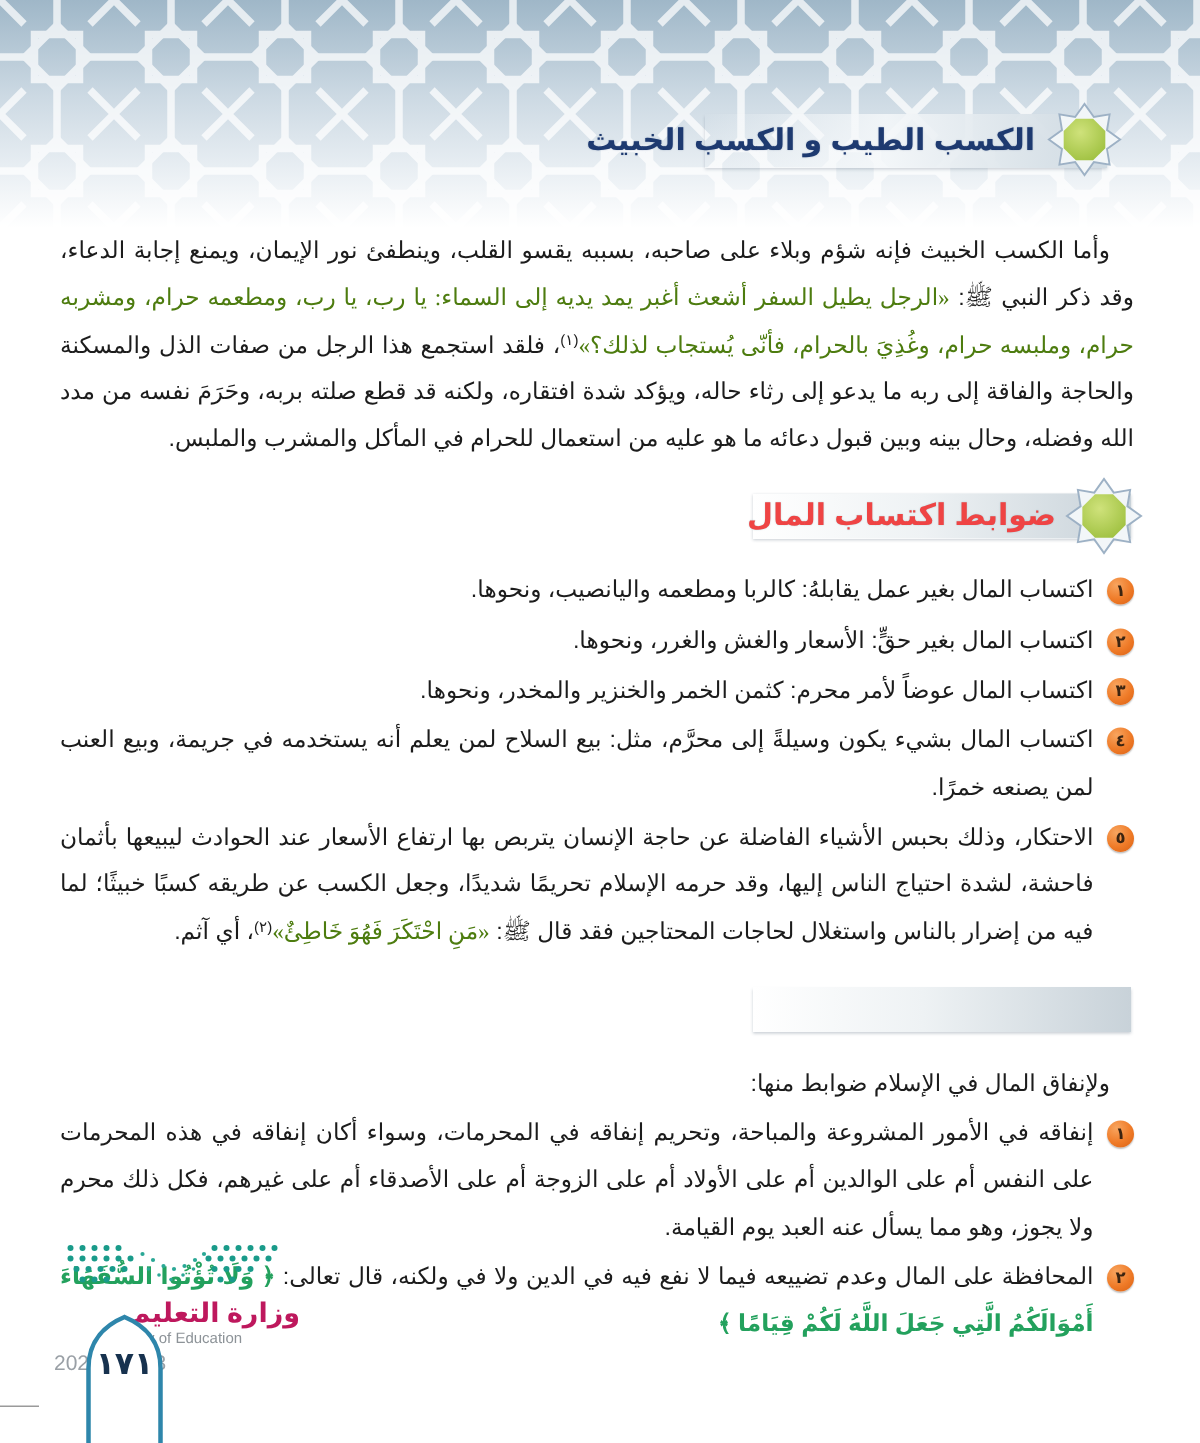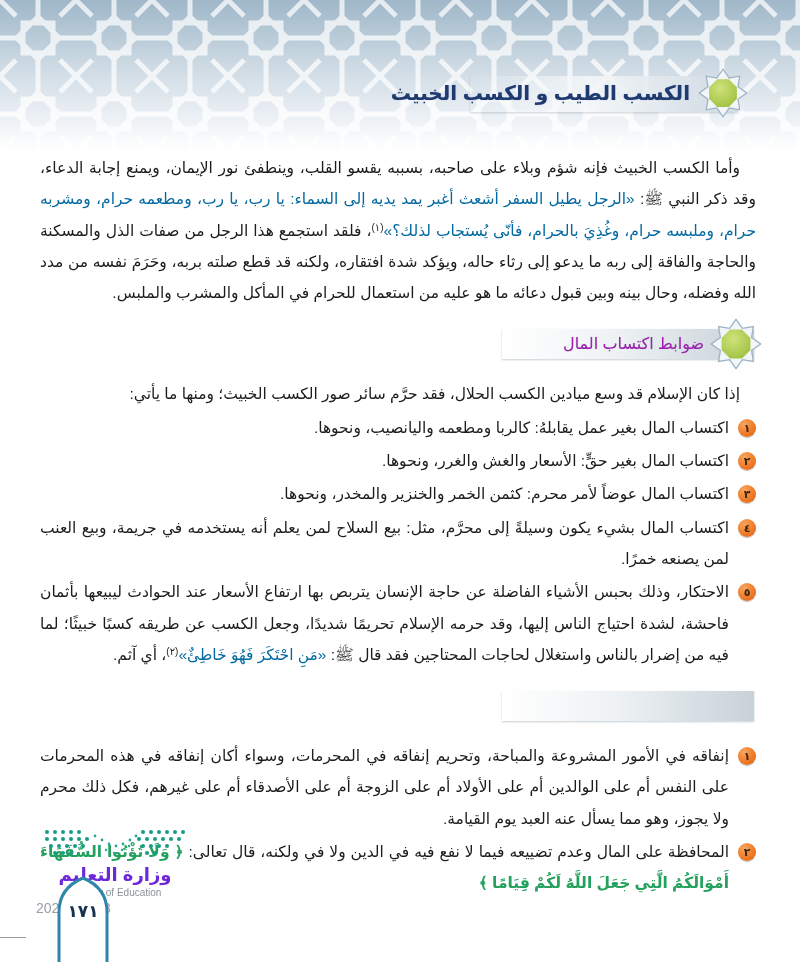--- a/index.html
+++ b/index.html
@@ -15,48 +15,48 @@
   .title-row{position:absolute;bottom:34px;right:52px;display:flex;align-items:center;gap:8px;z-index:3;}
   .title-strip{position:absolute;bottom:40px;right:62px;width:268px;height:36px;
     background:linear-gradient(to left,#cfdae2,rgba(245,248,250,.85) 55%,rgba(255,255,255,0));
     box-shadow:0 1px 2px rgba(70,90,110,.25);z-index:2;}
   .main-title{color:#1e3a70;font-weight:bold;font-size:20px;white-space:nowrap;text-shadow:0 0 1px rgba(30,58,112,.35);}
 
   
   .content{position:relative;padding:0 44px 0 40px;color:#1c1c1c;font-size:15.5px;line-height:2.02;}
   p{margin:0;text-align:justify;}
   .indent{text-indent:16px;}
-  .hadith{color:#0369a1;}
+  .hadith{color:#4d7c0f;font-family:Liberation Serif, serif;}
   .quran{color:#23a15d;font-weight:bold;}
   .fnm{font-size:10px;vertical-align:5px;letter-spacing:-.5px;}
 
   
   .sec-head{position:relative;height:58px;margin:10px -6px 2px 0;}
   .sec-strip{position:absolute;top:11px;right:8px;width:252px;height:30px;
     background:linear-gradient(to left,#c8d2d9,#eef2f4 55%,rgba(255,255,255,0));
     box-shadow:0 1px 2px rgba(70,90,110,.3);}
   .sec-row{position:absolute;top:0;right:0;display:flex;align-items:center;gap:6px;}
-  .sec-title{color:#a21caf;font-weight:normal;font-size:16px;white-space:nowrap;text-shadow:0 0 1px rgba(19,124,140,.3);}
+  .sec-title{color:#ef4444;font-weight:bold;font-size:20px;white-space:nowrap;text-shadow:0 0 1px rgba(19,124,140,.3);}
 
   
   .item{display:flex;gap:9px;margin:2px 0;}
   .num{flex:0 0 18px;width:18px;height:18px;border-radius:50%;
     background:radial-gradient(circle at 35% 28%,#f8a55f 0%,#ef7b28 55%,#d95f12 100%);
     color:#3c2410;font-size:11px;font-weight:bold;display:flex;align-items:center;justify-content:center;
     margin-top:7px;box-shadow:0 1px 1px rgba(0,0,0,.25);}
   .itext{flex:1;text-align:justify;}
 
   
   .brand{position:absolute;left:30px;bottom:46px;width:170px;text-align:center;direction:ltr;}
-  .brand .ar{color:#6d28d9;font-weight:bold;font-size:18px;letter-spacing:1px;direction:rtl;}
+  .brand .ar{color:#be185d;font-weight:bold;font-size:18px;letter-spacing:1px;direction:rtl;text-align:right;}
   .brand .en{color:#8d9398;font-size:10px;margin-top:1px;}
   .brand .yr{color:#9aa0a6;font-size:14px;text-align:left;margin-top:2px;padding-left:6px;}
   .dome{position:absolute;left:54px;bottom:-6px;width:58px;height:94px;z-index:5;}
   .dome-num{position:absolute;left:54px;bottom:40px;width:58px;text-align:center;
-    color:#17324f;font-weight:bold;font-size:17px;z-index:6;}
+    color:#17324f;font-weight:bold;font-size:21px;z-index:6;}
 </style>
 </head>
 <body>
 
 <div class="page">
 
   <div class="crop" style="top:0;right:762px;width:1px;height:26px;"></div>
   <div class="crop" style="top:74px;right:0;width:26px;height:1px;"></div>
   <div class="crop" style="top:0;left:36px;width:1px;height:26px;"></div>
   <div class="crop" style="top:74px;left:0;width:26px;height:1px;"></div>
@@ -114,21 +114,20 @@
                 <stop offset="1" stop-color="#98bc38"></stop>
               </radialGradient>
             </defs>
           <polygon points="39,20 32,25 33.4,33.4 25,32 20,39 15,32 6.6,33.4 8,25 1,20 8,15 6.6,6.6 15,8 20,1 25,8 33.4,6.6 32,15" fill="#f2f6f8" stroke="#9db1c5" stroke-width="1"></polygon>
           <polygon points="31.1,24.6 24.6,31.1 15.4,31.1 8.9,24.6 8.9,15.4 15.4,8.9 24.6,8.9 31.1,15.4" fill="url(#gg2)"></polygon>
         </svg>
         <div class="sec-title">ضوابط اكتساب المال</div>
       </div>
     </div>
 
-    <p class="indent">إذا كان الإسلام قد وسع ميادين الكسب الحلال، فقد حرَّم سائر صور الكسب الخبيث؛ ومنها ما يأتي:</p>
 
     <div class="item">
       <span class="num">١</span>
       <span class="itext">اكتساب المال بغير عمل يقابلهُ: كالربا ومطعمه واليانصيب، ونحوها.</span>
     </div>
     <div class="item">
       <span class="num">٢</span>
       <span class="itext">اكتساب المال بغير حقٍّ: الأسعار والغش والغرر، ونحوها.</span>
     </div>
     <div class="item">
@@ -141,20 +140,21 @@
     </div>
     <div class="item">
       <span class="num">٥</span>
       <span class="itext"><span>الاحتكار، وذلك بحبس الأشياء الفاضلة عن حاجة الإنسان يتربص بها ارتفاع الأسعار عند الحوادث ليبيعها بأثمان فاحشة، لشدة احتياج الناس إليها، وقد حرمه الإسلام تحريمًا شديدًا، وجعل الكسب عن طريقه كسبًا خبيثًا؛ لما فيه من إضرار بالناس واستغلال لحاجات المحتاجين فقد قال ﷺ: </span><span class="hadith">«مَنِ احْتَكَرَ فَهُوَ خَاطِئٌ»</span><span class="fnm">(٢)</span><span>، أي آثم.</span></span>
     </div>
 
     <div class="sec-head">
       <div class="sec-strip"></div>
     </div>
 
+    <p class="indent">ولإنفاق المال في الإسلام ضوابط منها:</p>
 
     <div class="item">
       <span class="num">١</span>
       <span class="itext">إنفاقه في الأمور المشروعة والمباحة، وتحريم إنفاقه في المحرمات، وسواء أكان إنفاقه في هذه المحرمات على النفس أم على الوالدين أم على الأولاد أم على الزوجة أم على الأصدقاء أم على غيرهم، فكل ذلك محرم ولا يجوز، وهو مما يسأل عنه العبد يوم القيامة.</span>
     </div>
     <div class="item">
       <span class="num">٢</span>
       <span class="itext"><span>المحافظة على المال وعدم تضييعه فيما لا نفع فيه في الدين ولا في ولكنه، قال تعالى: </span><span class="quran">﴿ وَلَا تُؤْتُوا السُّفَهَاءَ أَمْوَالَكُمُ الَّتِي جَعَلَ اللَّهُ لَكُمْ قِيَامًا ﴾</span></span>
     </div>
 

